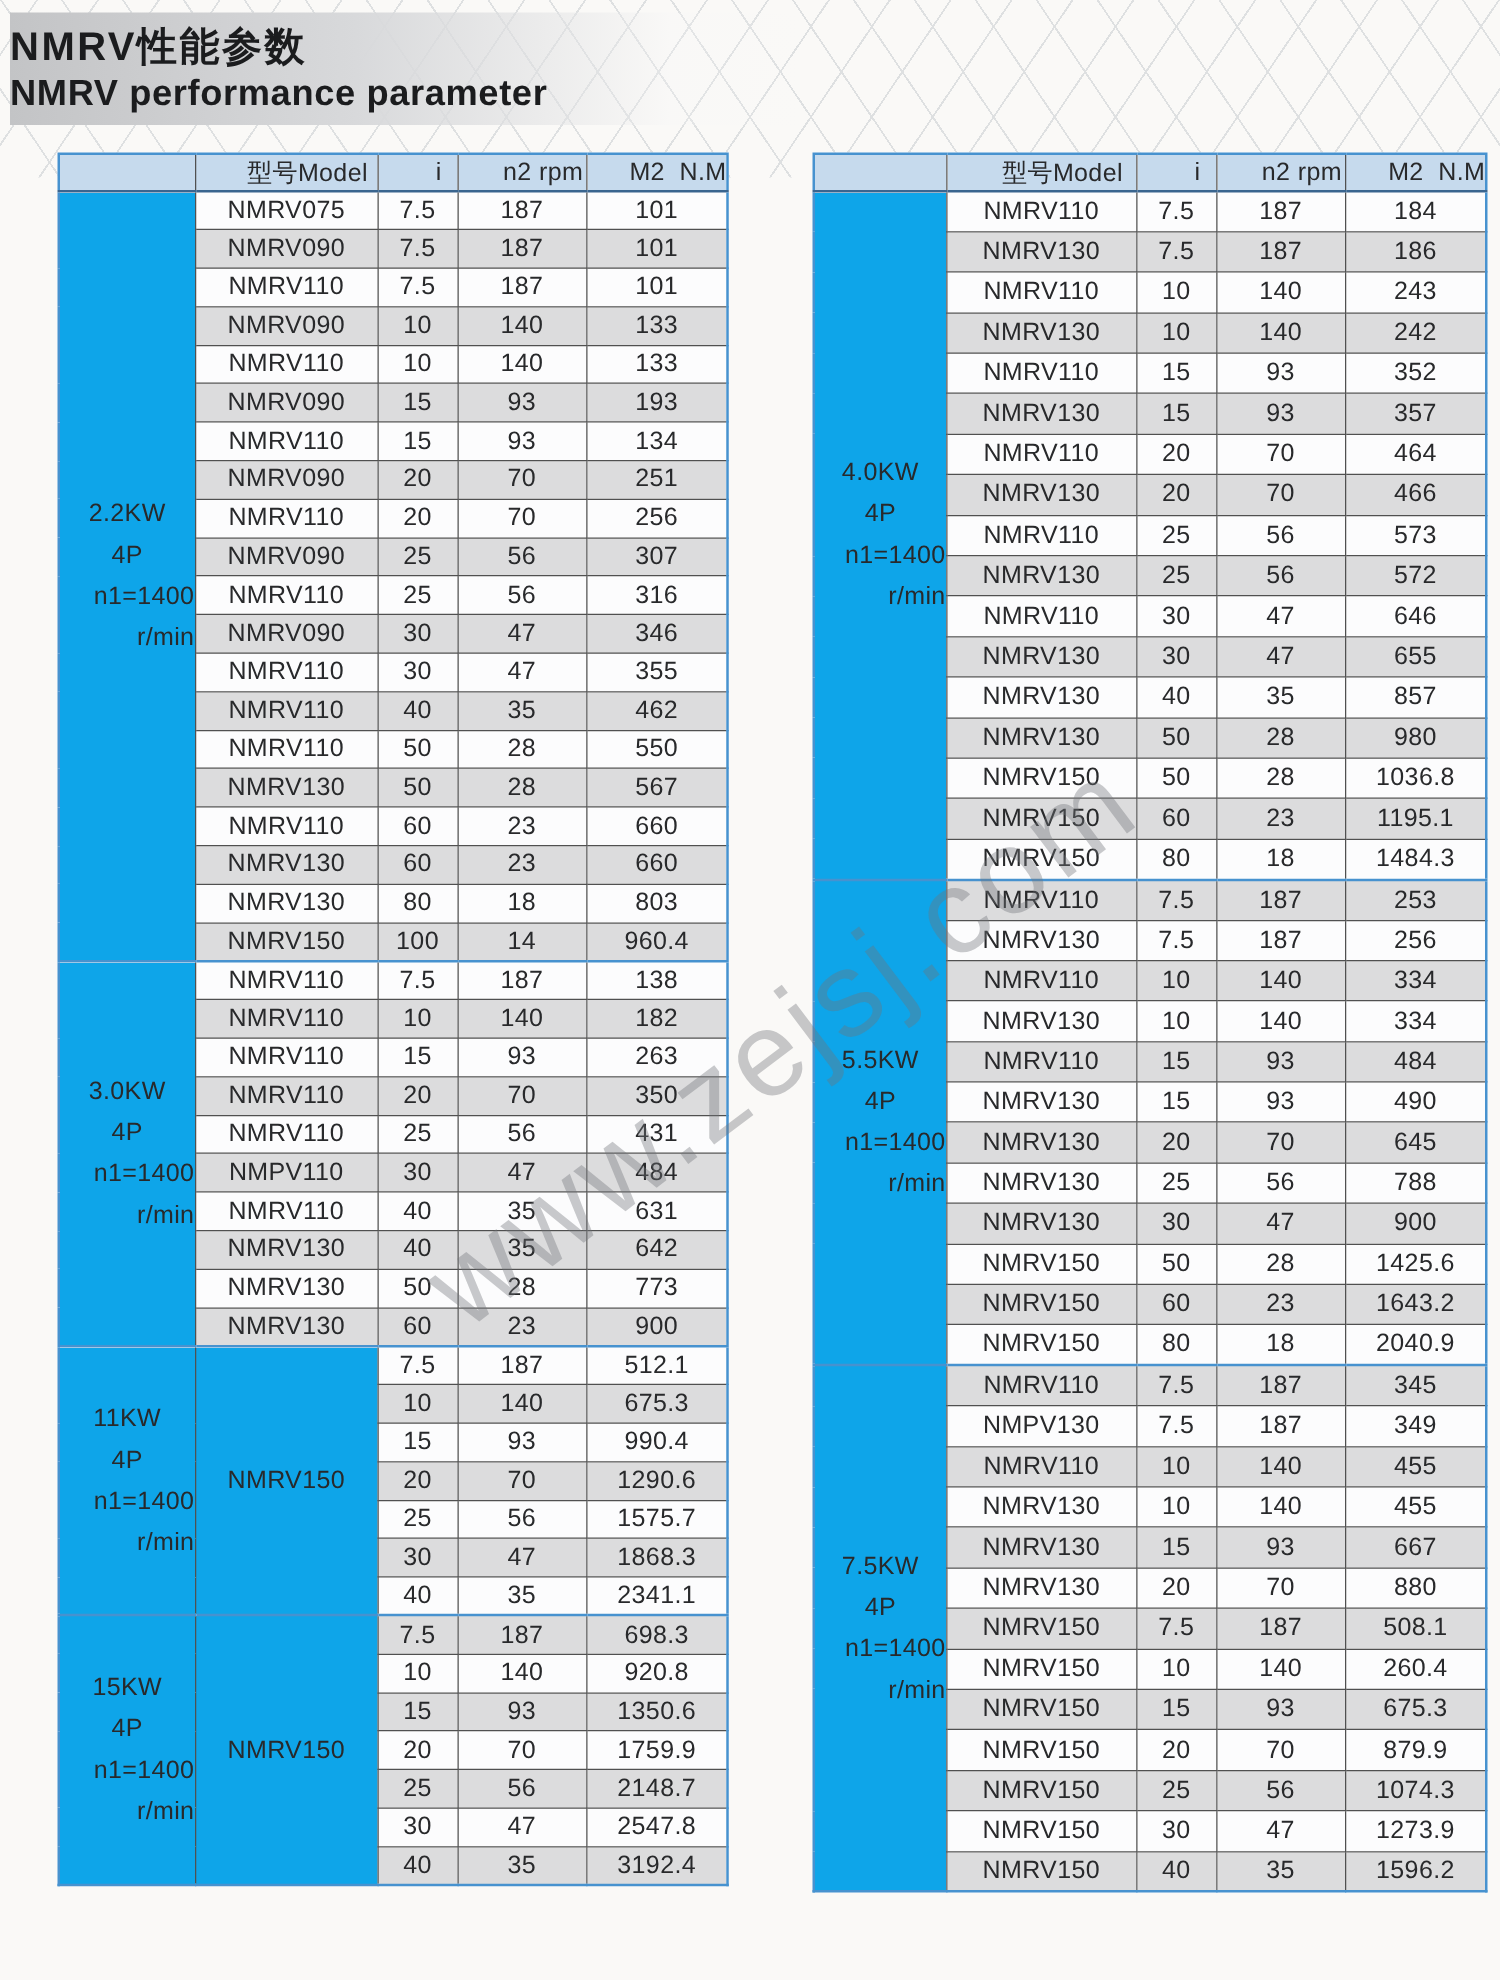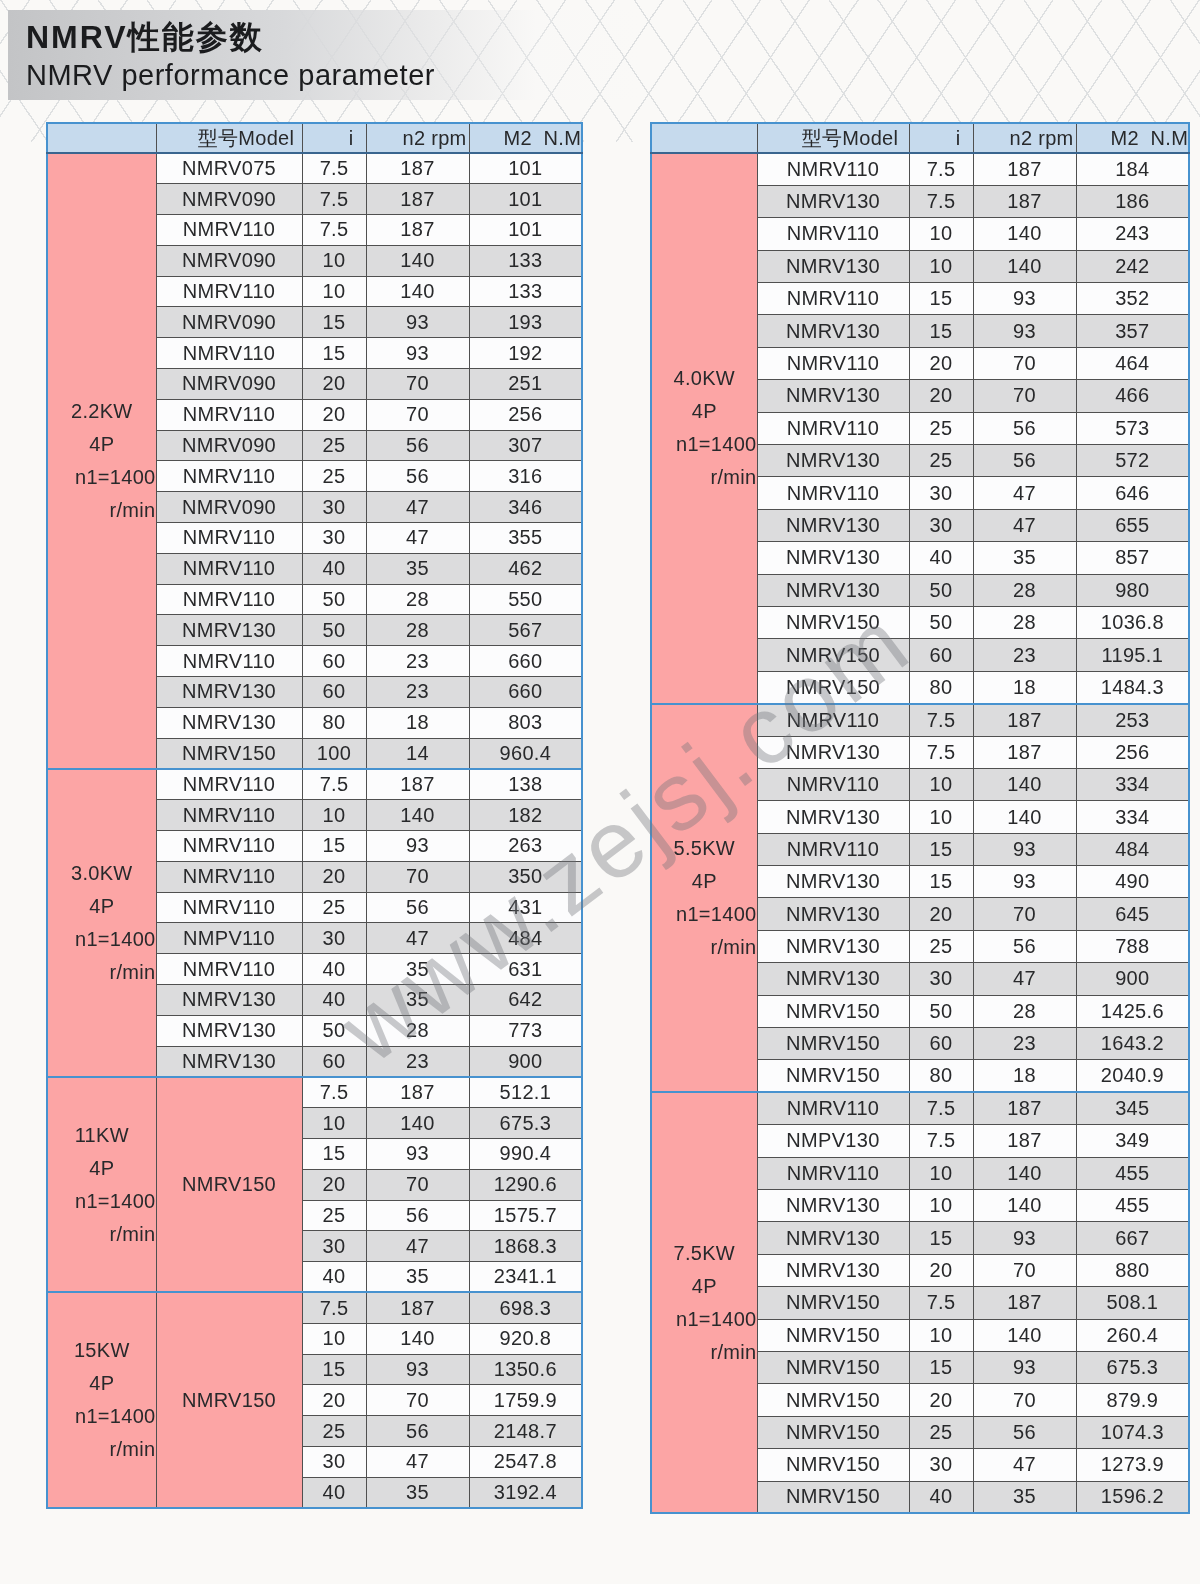--- a/index.html
+++ b/index.html
@@ -14,24 +14,23 @@
     position:absolute; left:0; top:0; width:1200px; height:142px;
     background-image:
       repeating-linear-gradient(56deg,  transparent 0, transparent 39px, #ccd0d4 39px, #ccd0d4 40.4px),
       repeating-linear-gradient(-56deg, transparent 0, transparent 39px, #ccd0d4 39px, #ccd0d4 40.4px);
     opacity:.6;
   }
   .titlebar {
     position:absolute; left:8px; top:10px; width:660px; height:90px;
     background:linear-gradient(90deg, #c3c4c6 0%, #d8d9db 42%, rgba(246,246,247,0.25) 80%, rgba(246,246,247,0) 96%);
     display:flex; flex-direction:column; justify-content:center;
-    padding-left:18px;
   }
   .title-zh { font-size:32px; font-weight:bold; color:#1b1c1e; letter-spacing:2px; line-height:40px; }
-  .title-en { font-size:29px; font-weight:normal; color:#1b1c1e; letter-spacing:0.5px; line-height:37px; }
+  .title-en { font-size:29px; font-weight:bold; color:#1b1c1e; letter-spacing:0.5px; line-height:37px; }
 
   .watermark {
     position:absolute; left:225px; top:780px; width:800px; height:110px;
     text-align:center; font-size:96px; letter-spacing:4px; font-weight:normal;
     color:rgba(112,116,122,0.38);
     transform:rotate(-37deg);
     z-index:9; pointer-events:none; white-space:nowrap;
   }
 
   #left-table  { position:absolute; left:46px;  top:122px; z-index:1; }
@@ -48,21 +47,21 @@
     background:#c6daed; height:30px; font-weight:normal;
     border-top:2.5px solid #4792cf;
     border-bottom:2.2px solid #3a658f;
     padding-left:34px;
   }
   .t-left  tbody td { height:30.8px; }
   .t-right tbody td { height:32.4px; }
   tr.even td { background:#fcfcfd; }
   tr.odd  td { background:#dcdcdd; }
   tr.group-start td { border-top:2.4px solid #4792cf; }
-  .perf td.group-label, .perf td.model-merged { background:#fca5a5; }
+  .perf td.group-label, .perf td.model-merged { background:#0ea5e9; }
   .group-label-wrap div { line-height:33px; font-size:20px; color:#28292b; }
   .group-label-wrap .c { text-align:center; }
   .group-label-wrap .l { text-align:right; padding-left:11px; }
 </style>
 </head>
 <body>
 
 <div class="lattice"></div>
 
 <div class="titlebar">
@@ -132,21 +131,21 @@
         <tr class="odd">
           <td>NMRV090</td>
           <td>15</td>
           <td>93</td>
           <td>193</td>
         </tr>
         <tr class="even">
           <td>NMRV110</td>
           <td>15</td>
           <td>93</td>
-          <td>192</td>
+          <td>134</td>
         </tr>
         <tr class="odd">
           <td>NMRV090</td>
           <td>20</td>
           <td>70</td>
           <td>251</td>
         </tr>
         <tr class="even">
           <td>NMRV110</td>
           <td>20</td>

